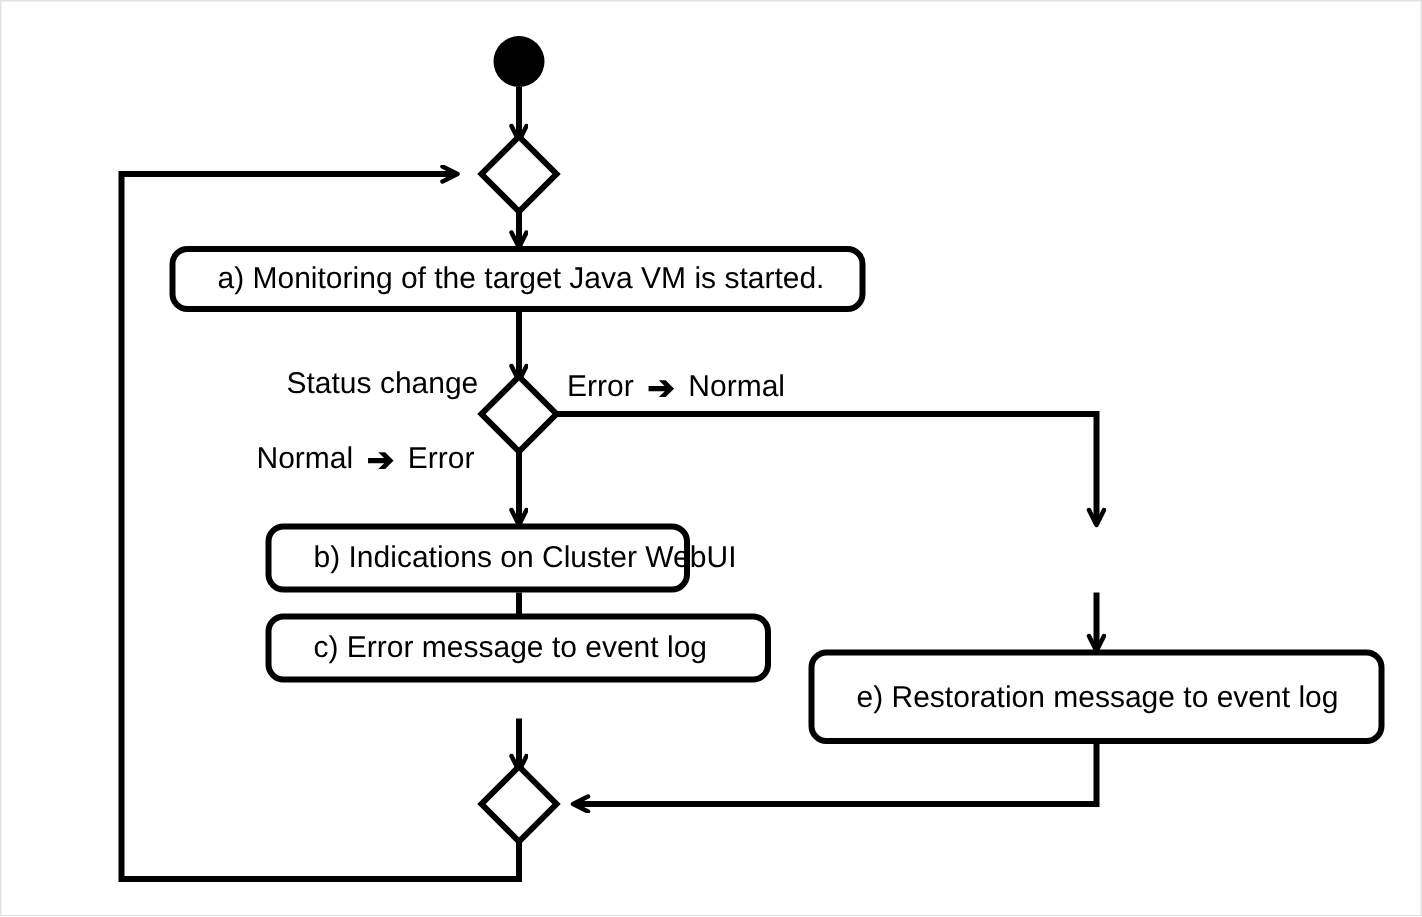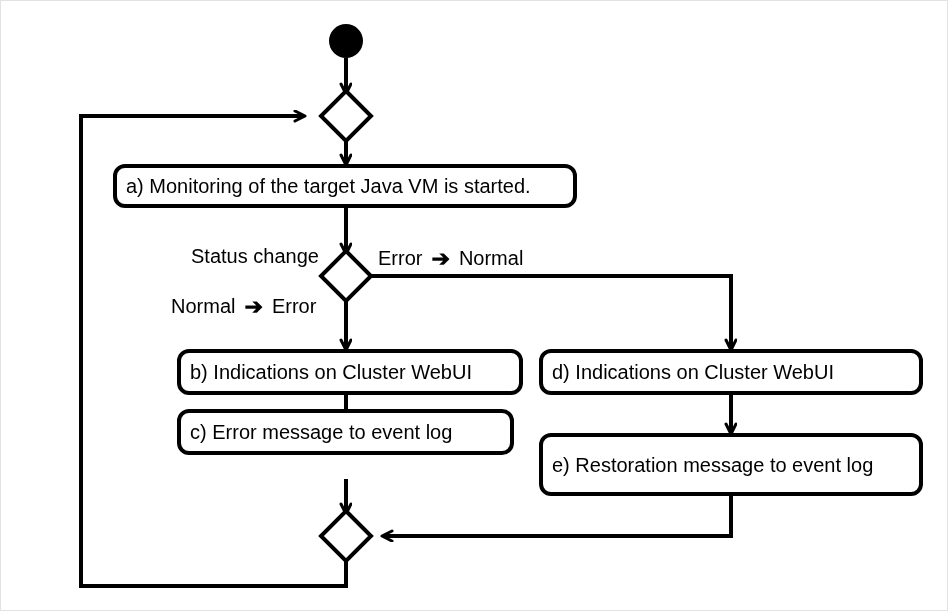--- a/index.html
+++ b/index.html
@@ -32,21 +32,21 @@
     border: 4px solid #000000;
     border-radius: 12px;
     background: #ffffff;
     box-sizing: border-box;
     display: flex;
     align-items: center;
     justify-content: flex-start;
     color: #000000;
     font-size: 20px;
     line-height: 1;
-    padding-left: 9px;
+    padding-left: 28px;
     white-space: nowrap;
   }
   .edge-label {
     position: absolute;
     color: #000000;
     font-size: 20px;
     line-height: 1;
     white-space: nowrap;
     display: flex;
     align-items: center;
@@ -101,31 +101,28 @@
       <polyline points="730,478 730,535 382,535" marker-end="url(#arrowOpen)"></polyline>
 
       <polygon points="345,510 370,535 345,560 320,535" fill="#ffffff" stroke="#000000" stroke-width="4"></polygon>
     </g>
   </svg>
 
   <div class="node-box" style="left:112px; top:163px; width:464px; height:44px;">
     <span>a) Monitoring of the target Java VM is started.</span>
   </div>
 
-  <div class="node-box" style="left:176px; top:348px; width:346px; height:46px;">
+  <div class="node-box" style="left:176px; top:348px; width:283px; height:46px;">
     <span>b) Indications on Cluster WebUI</span>
   </div>
 
   <div class="node-box" style="left:176px; top:408px; width:337px; height:46px;">
     <span>c) Error message to event log</span>
   </div>
 
-  <div class="node-box" style="left:538px; top:348px; width:384px; height:46px;">
-    <span>d) Indications on Cluster WebUI</span>
-  </div>
 
   <div class="node-box" style="left:538px; top:432px; width:384px; height:63px;">
     <span>e) Restoration message to event log</span>
   </div>
 
   <div class="edge-label" style="left:190px; top:245px;text-align:right;">
     <span>Status change</span>
   </div>
 
   <div class="edge-label" style="left:377px; top:246px;">

